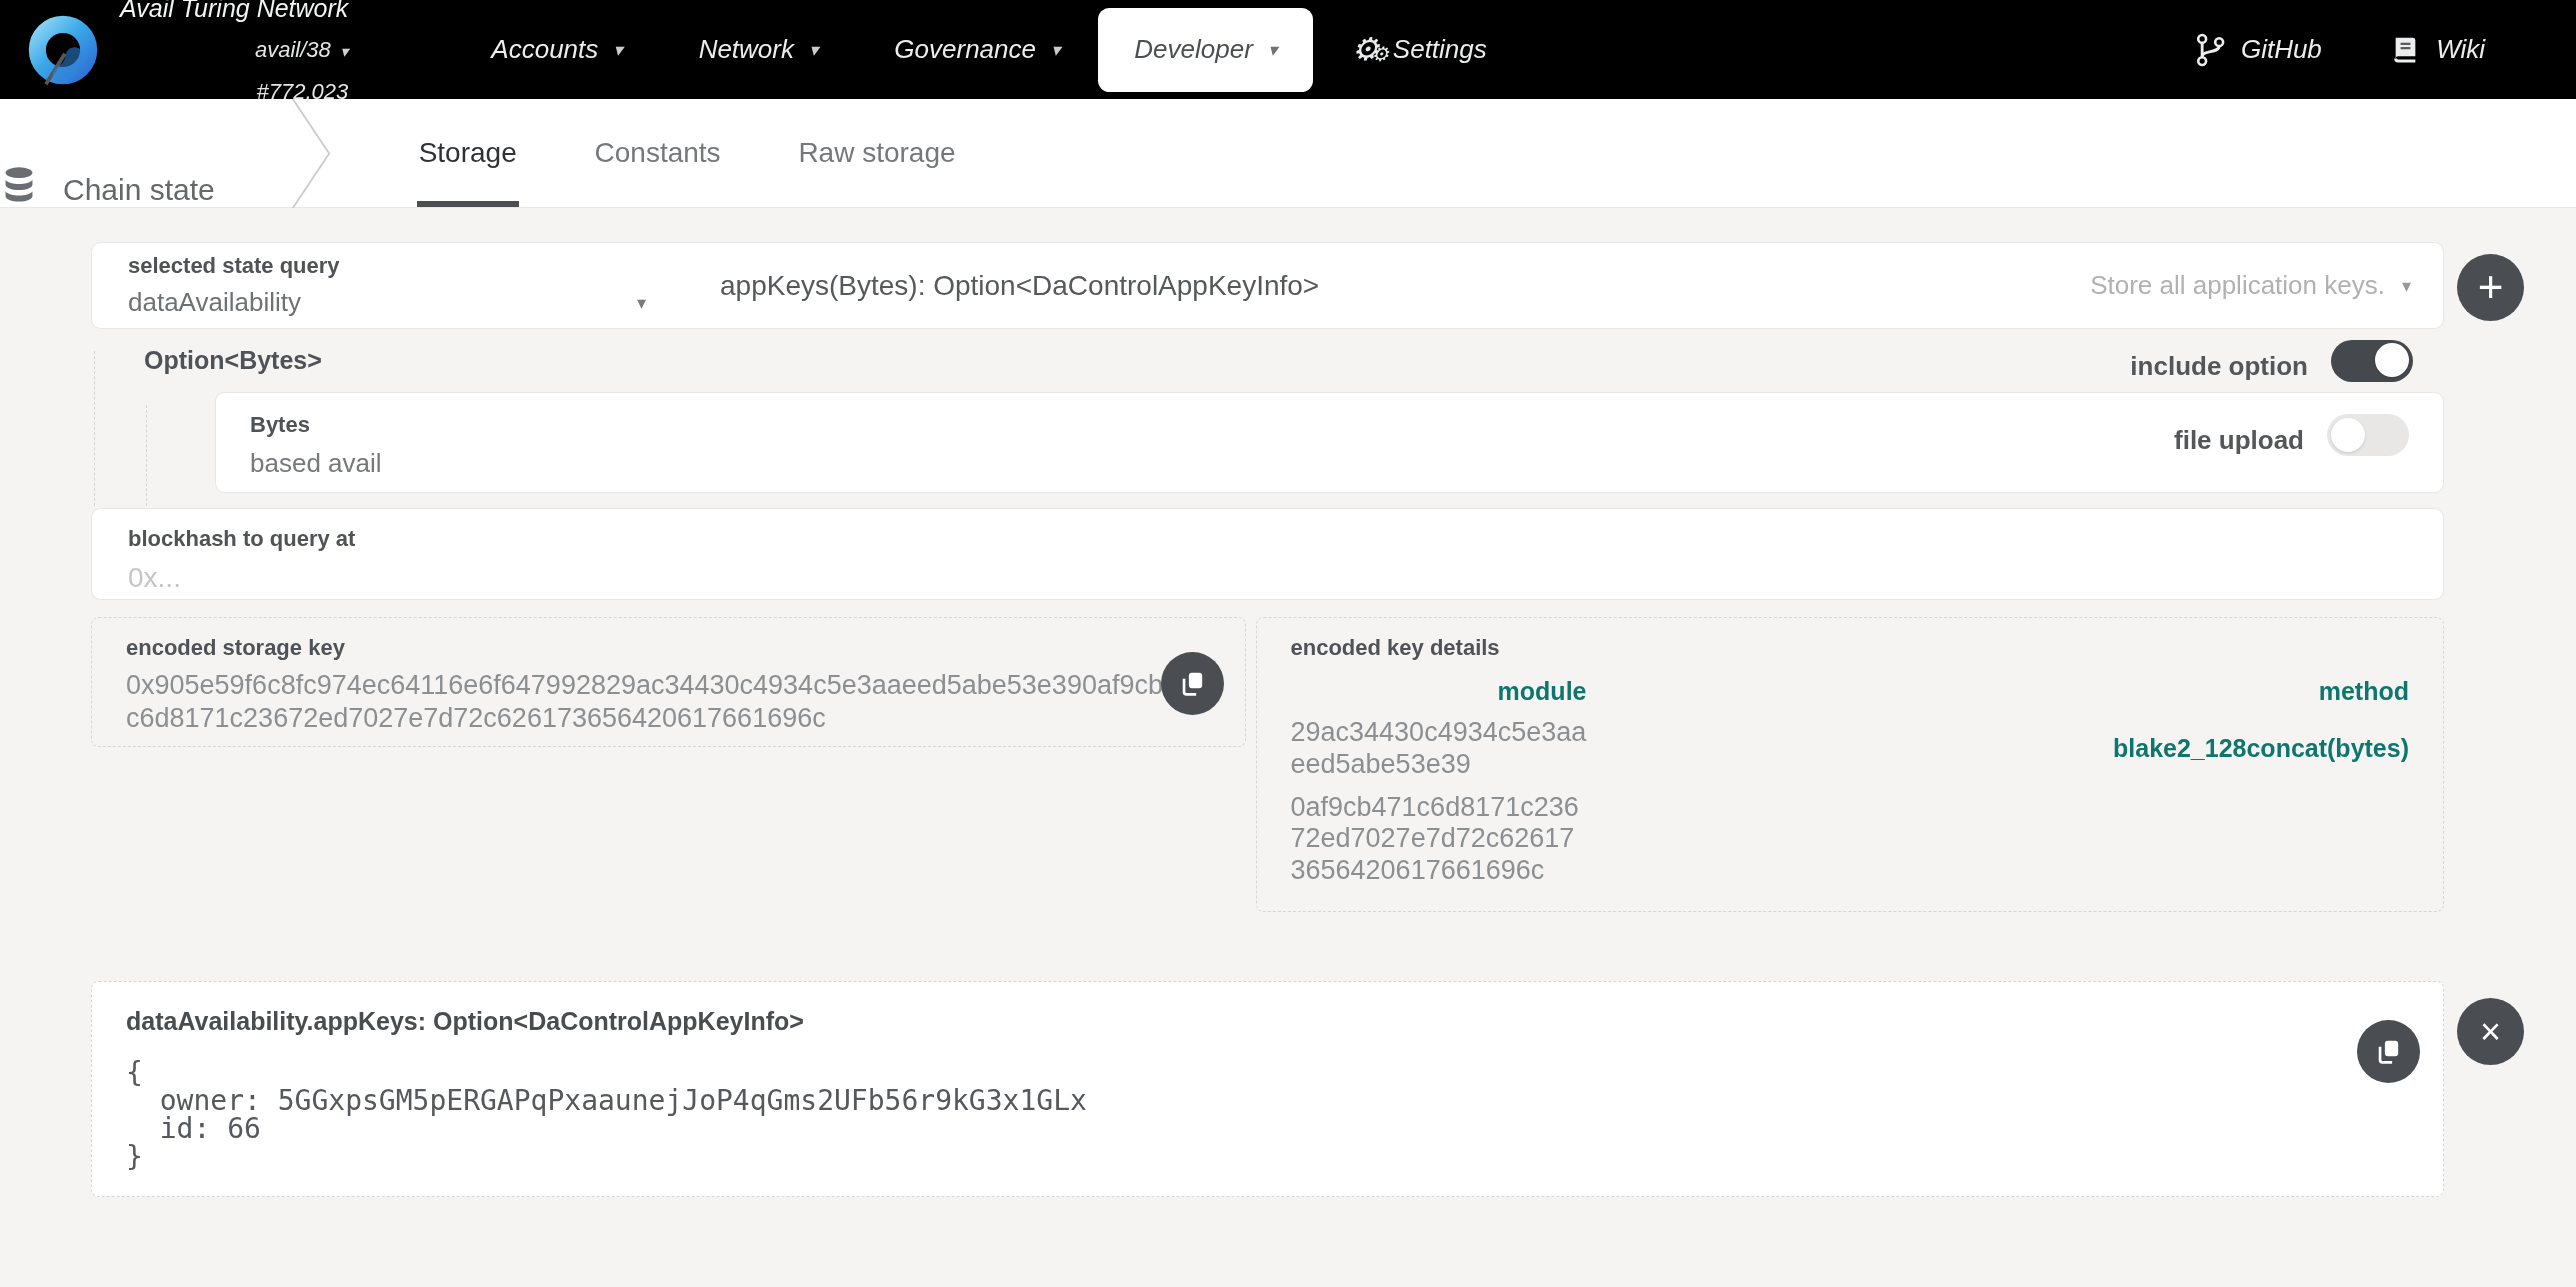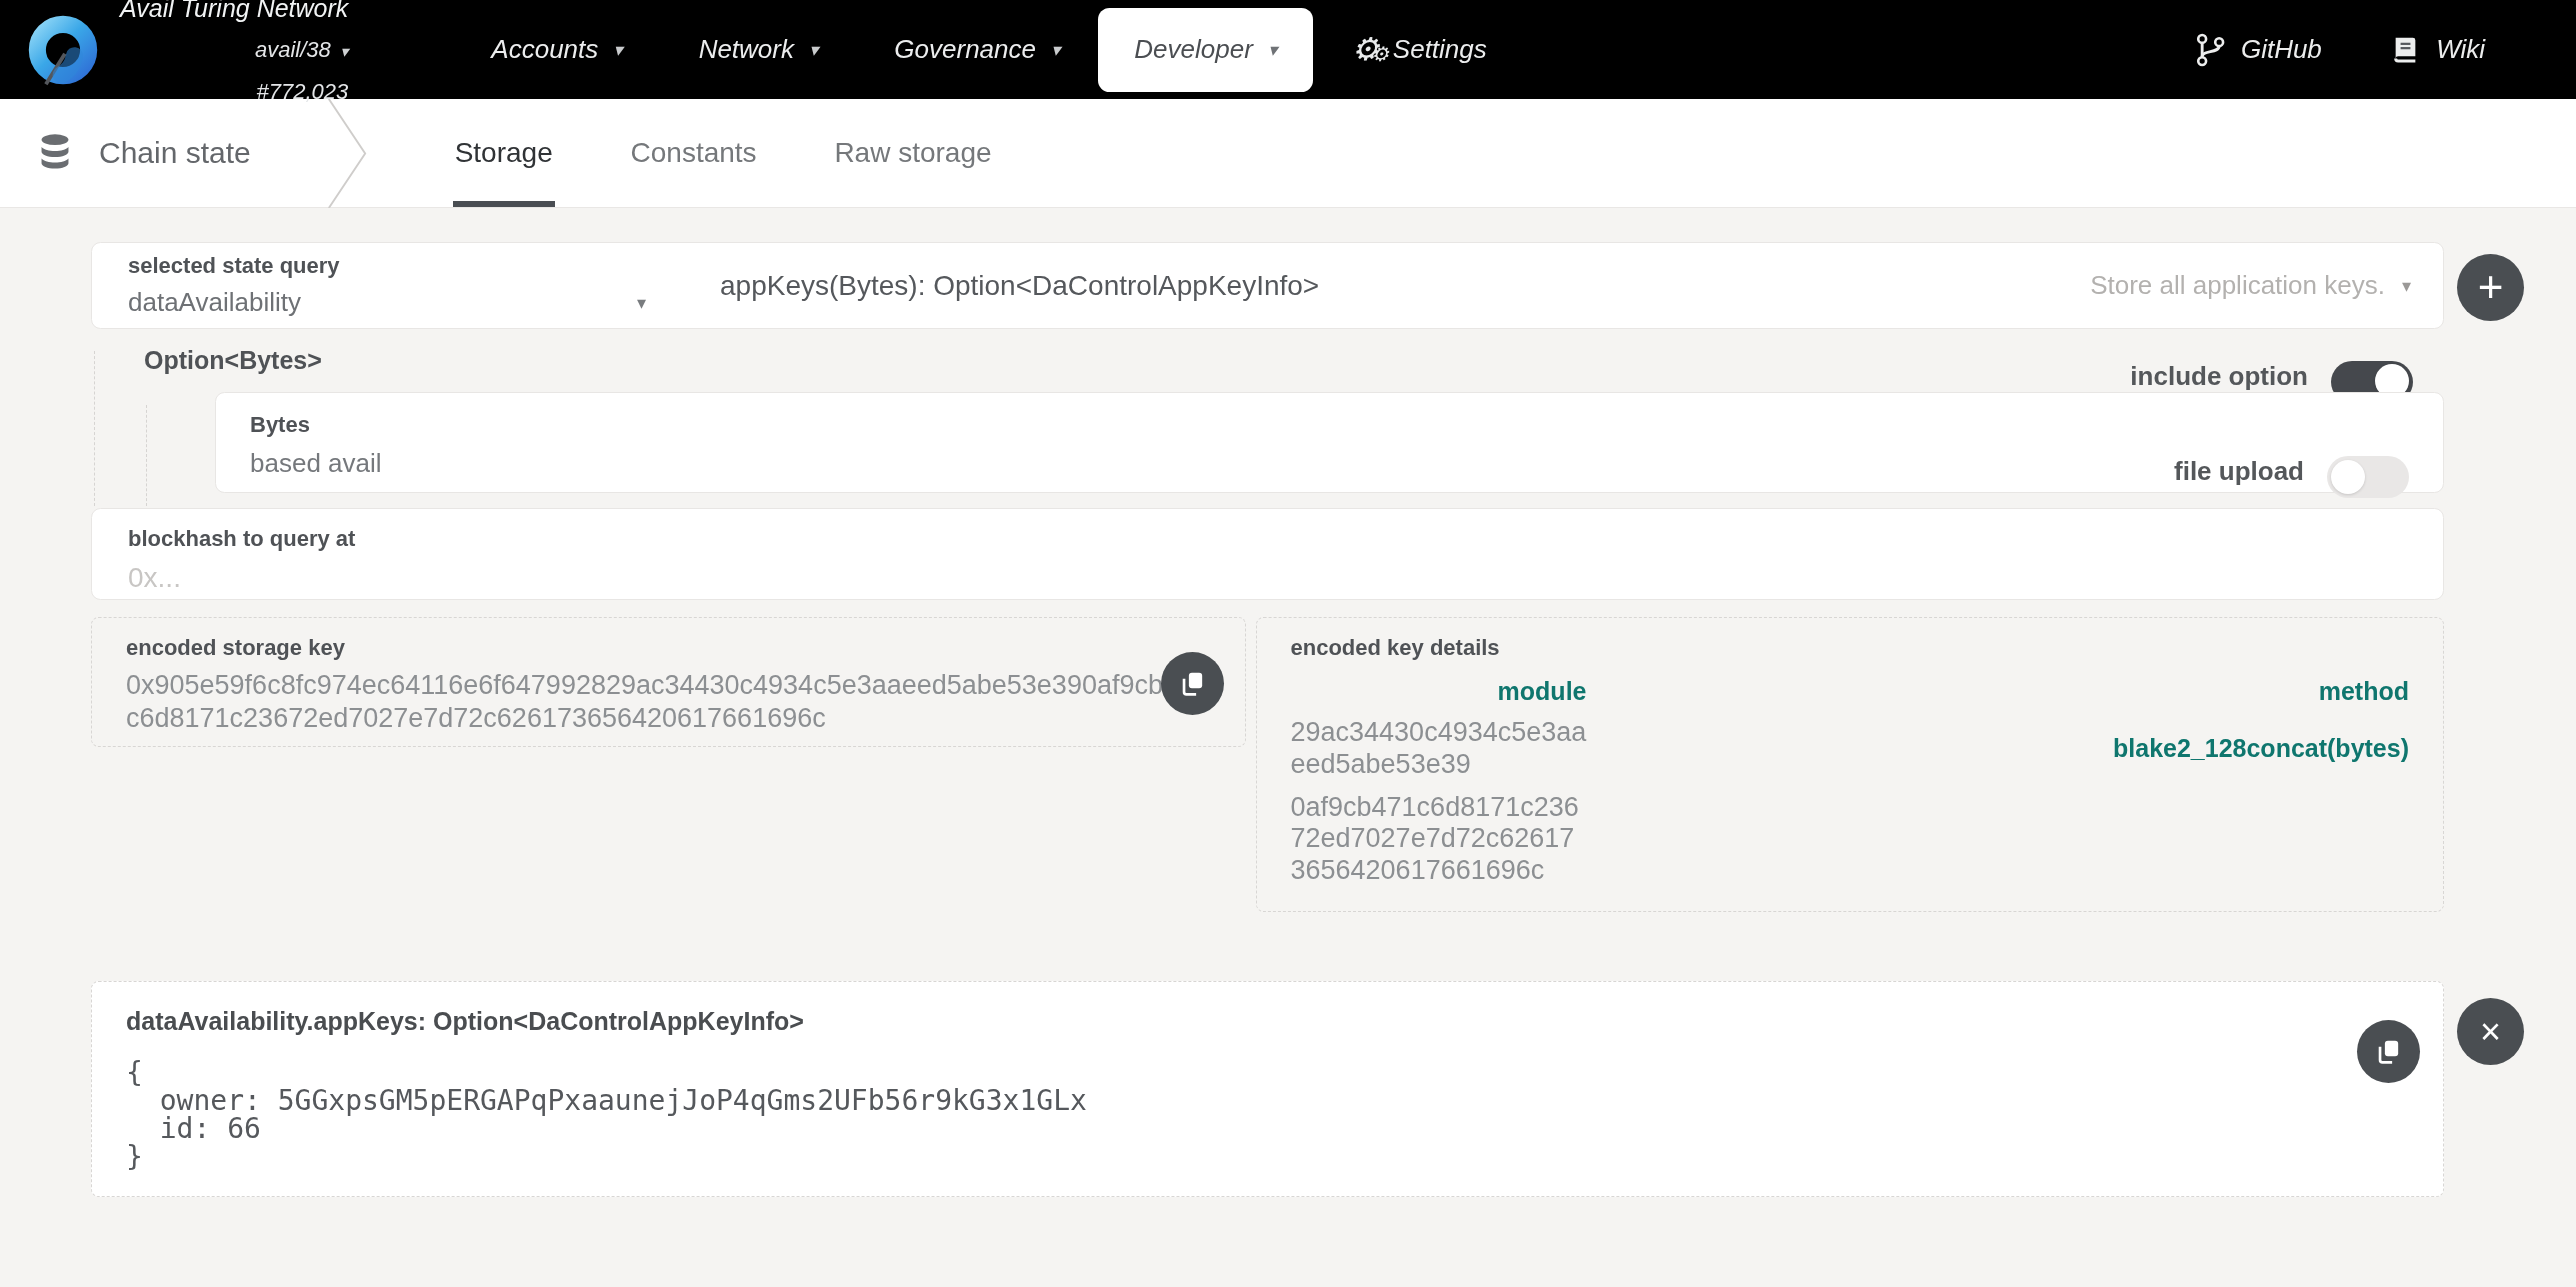--- a/index.html
+++ b/index.html
@@ -40,21 +40,21 @@
 
   .ext-links { margin-left:auto; display:flex; align-items:center; }
   .ext-link { display:flex; align-items:center; font-size:26px; color:#eceded; padding:0 34px; cursor:pointer; }
   .ext-link svg { margin-right:15.3px; }
 
   
   .tabbar {
     height:109px; background:#ffffff; display:flex; align-items:stretch;
     border-bottom:1px solid #e9e7e5;
   }
-  .section-head { display:flex; align-items:center; padding-left:36px; }
+  .section-head { display:flex; align-items:flex-end; }
   .section-head svg { margin-right:25px; }
   .section-title { font-size:30px; color:#64676b; }
   .crumb-divider { margin-left:74px; }
   .tabs { display:flex; margin-left:84px; }
   .tab {
     display:flex; align-items:center; position:relative; height:100%;
     padding:0 1.9px; margin-right:74px; font-size:28px; color:#75787b; cursor:pointer;
   }
   .tab.active { color:#303336; }
   .tab.active::after {
@@ -88,21 +88,21 @@
     position:absolute; right:-80px; width:67px; height:67px; border-radius:50%;
     background:#4a4e52; color:#fff; display:flex; align-items:center; justify-content:center;
     cursor:pointer;
   }
   .plus-btn { top:11.5px; font-size:44px; font-weight:400; line-height:1; }
   .close-btn { top:17px; font-size:36px; }
 
   
   .option-row { height:63px; display:flex; align-items:center; padding-left:53px; padding-right:31px; }
   .opt-label { font-size:25px; font-weight:700; color:#4f5256; }
-  .toggle-group { margin-left:auto; display:flex; align-items:flex-start;margin-top:42px; }
+  .toggle-group { margin-left:auto; display:flex; align-items:flex-end; }
   .toggle-label { font-size:26px; font-weight:700; color:#54575a; margin-right:23px; }
 
   .toggle { width:82px; height:42px; border-radius:21px; position:relative; cursor:pointer; }
   .toggle.on { background:#45484d; }
   .toggle.off { background:#e9e7e6; }
   .toggle .knob {
     position:absolute; top:3.8px; width:34px; height:34px; border-radius:50%; background:#fff;
     box-shadow:0 1px 2.9px rgba(0,0,0,0.15);
   }
   .toggle.on .knob { right:3.8px; }

